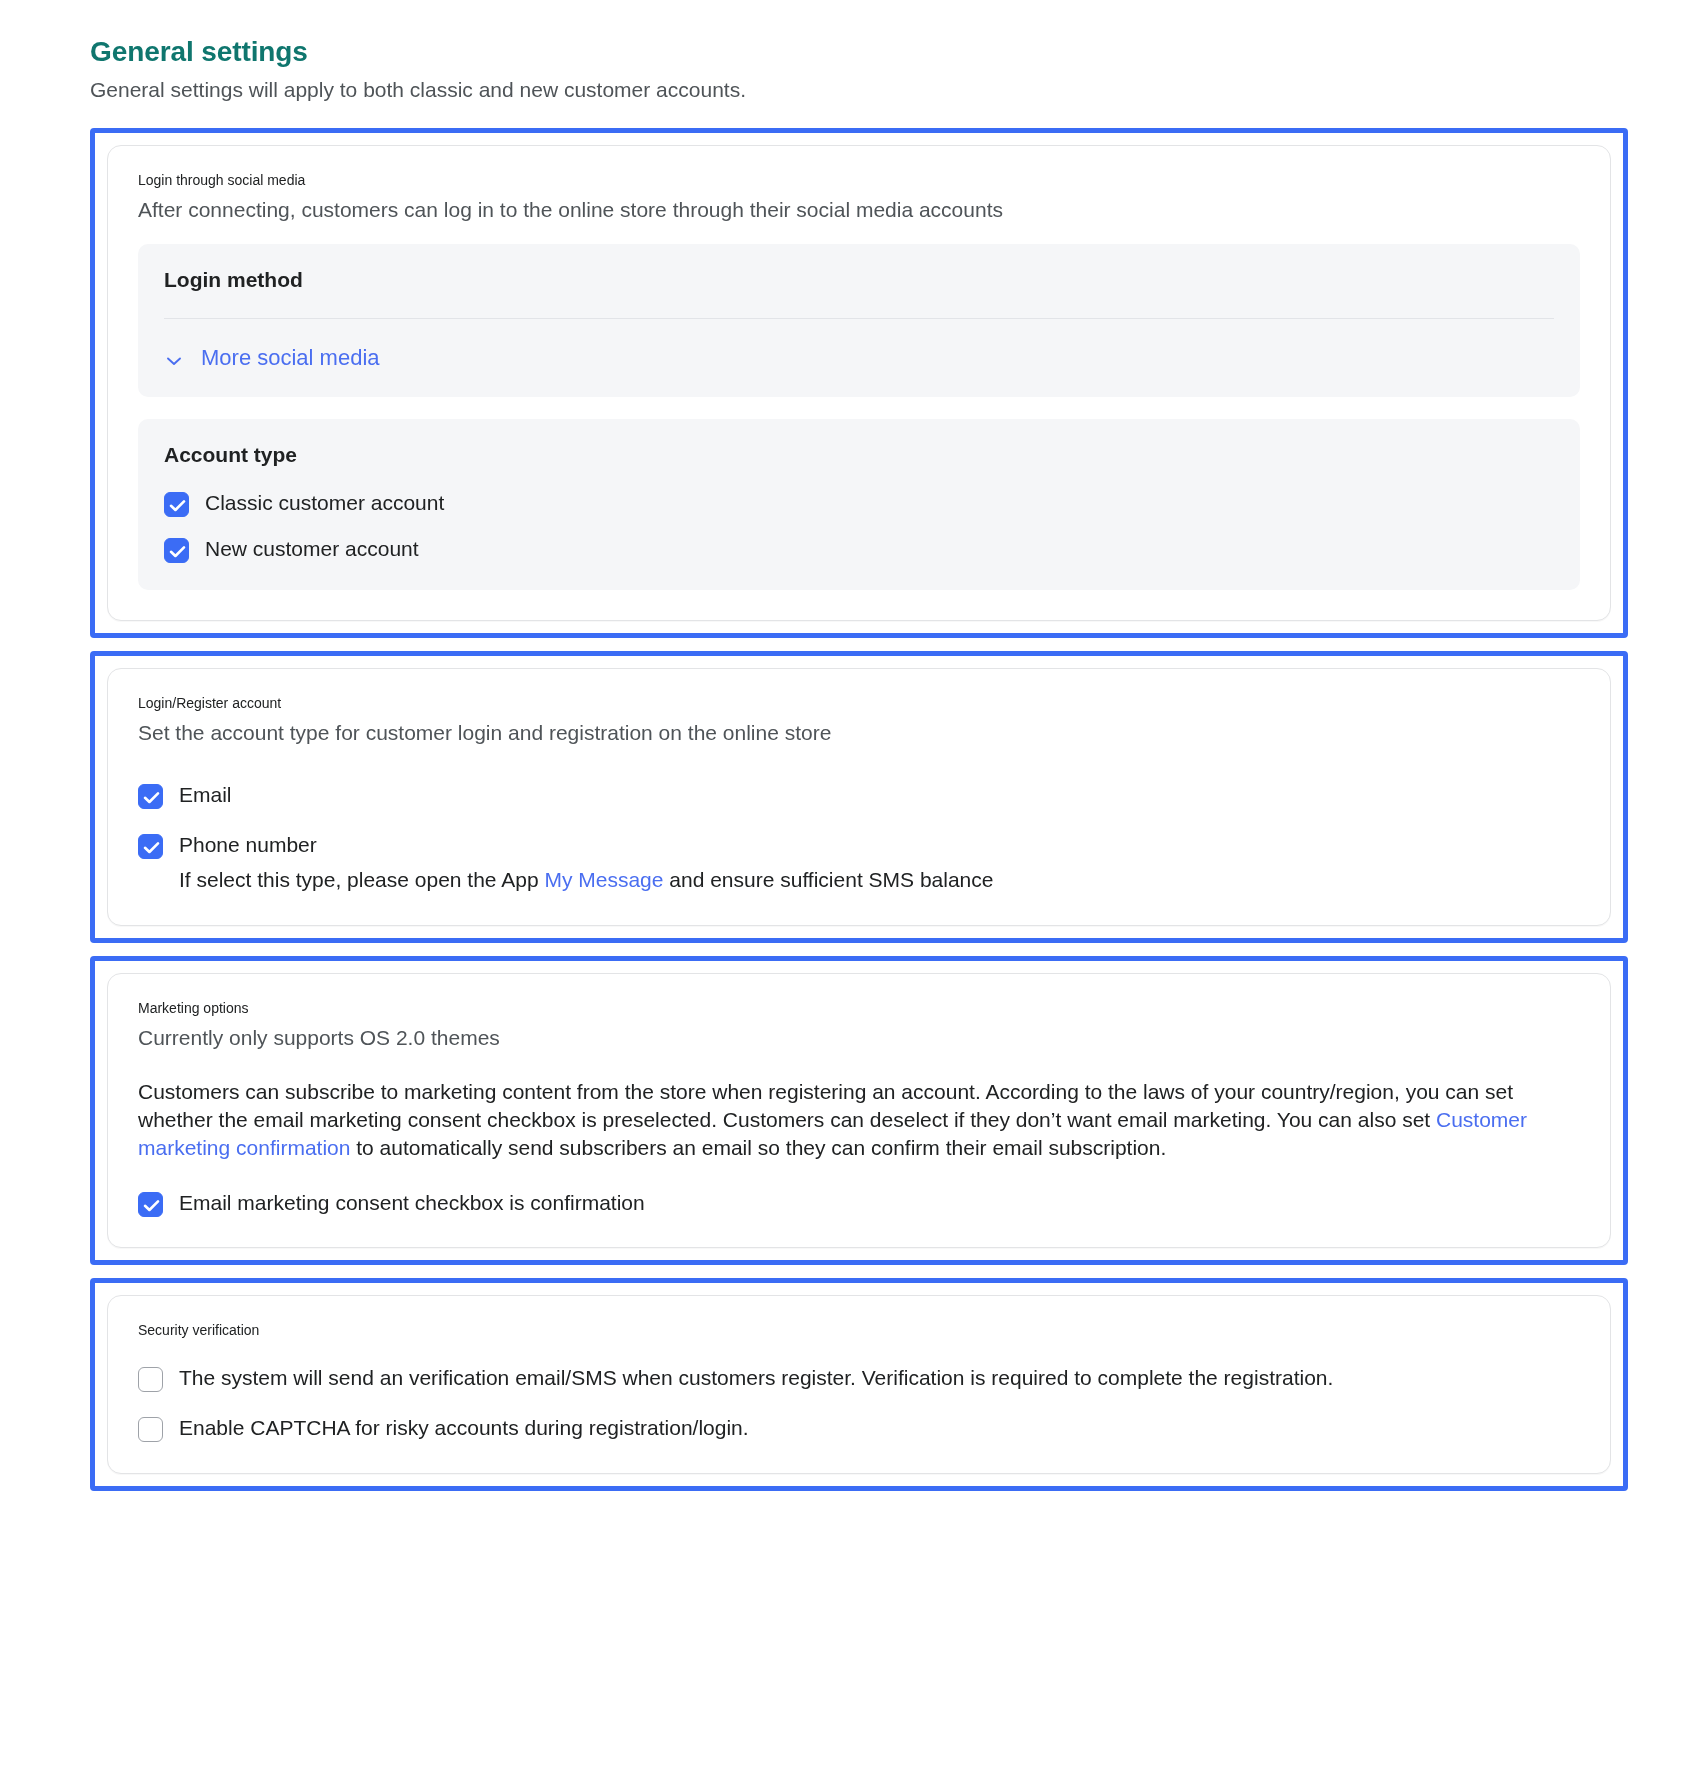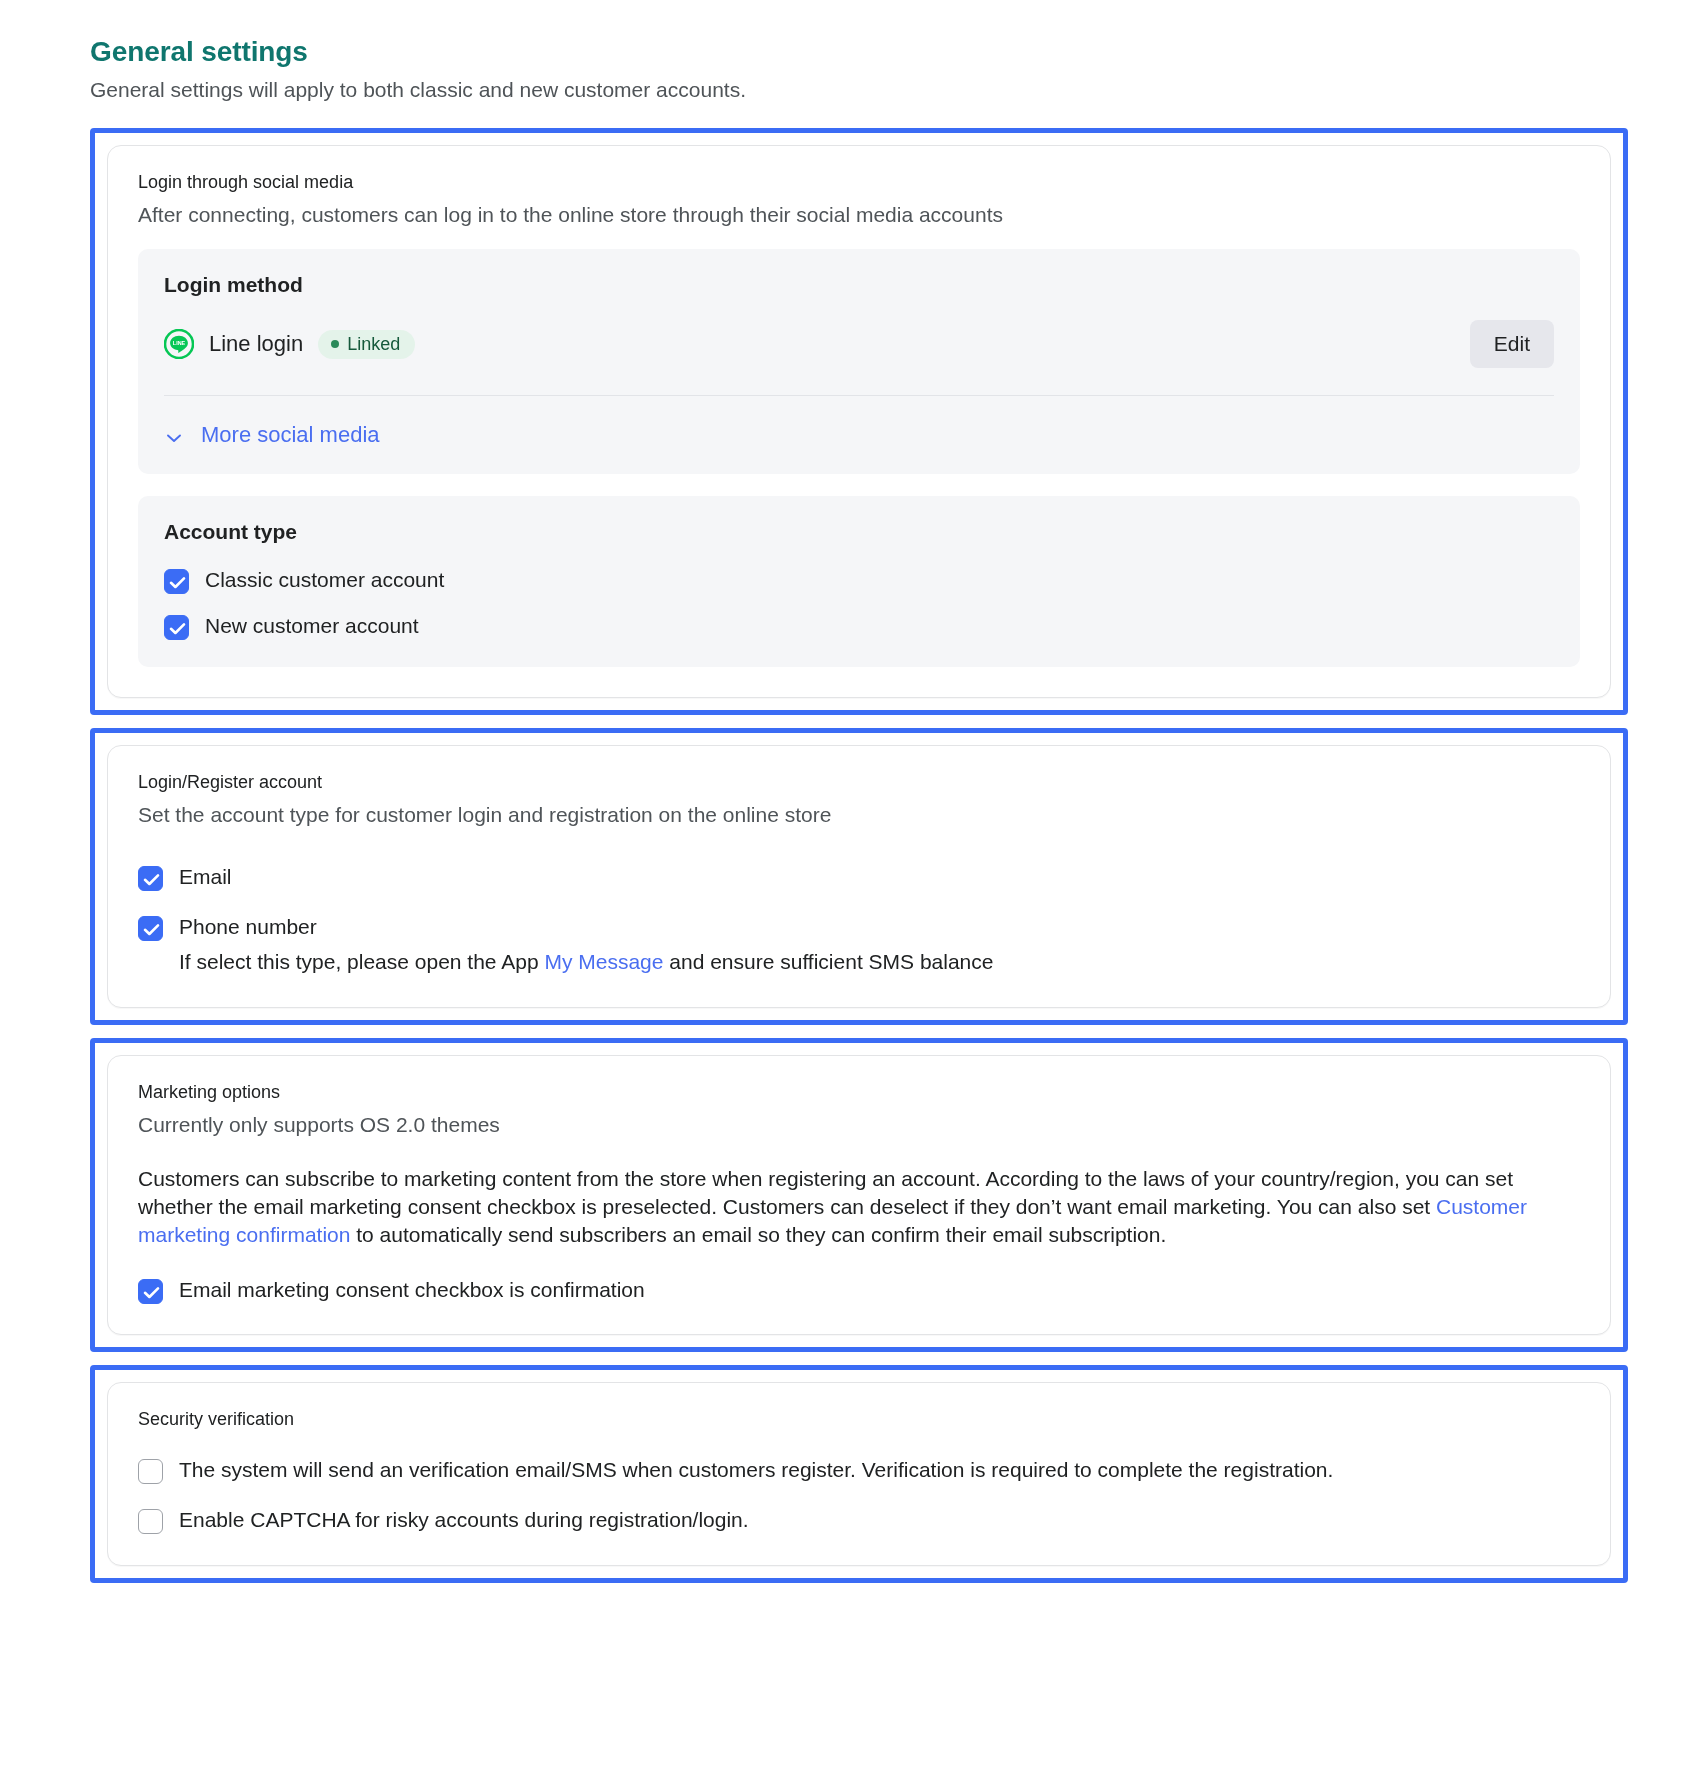--- a/index.html
+++ b/index.html
@@ -47,21 +47,21 @@
   .card {
     background: #ffffff;
     border: 1px solid #e3e4e6;
     border-radius: 14px;
     margin: 12px;
     padding: 26px 30px 30px 30px;
     box-shadow: 0 1px 0 rgba(22,29,37,0.03);
   }
 
   .card-title {
-    font-size: 18px;
+    font-size: 14px;
     font-weight: 400;
     color: #202223;
     margin: 0 0 10px 0;
   }
   .card-sub {
     font-size: 21px;
     font-weight: 400;
     color: #4f5458;
     margin: 0;
   }
@@ -212,37 +212,20 @@
 
   <div class="highlight">
     <div class="card">
 
       <div class="card-title">Login through social media</div>
       <div class="card-sub">After connecting, customers can log in to the online store through their social media accounts</div>
 
       <div class="panel">
         <div class="panel-title">Login method</div>
 
-        <div class="method-row">
-          <div class="method-left">
-            <span class="line-icon">
-              <svg viewBox="0 0 30 30" width="30" height="30" aria-hidden="true">
-                <circle cx="15" cy="15" r="14" fill="none" stroke="#06c755" stroke-width="2.6"></circle>
-                <path d="M15 6.8c-4.9 0-8.9 3.2-8.9 7.2 0 3.6 3.2 6.6 7.4 7.1.3.06.7.2.8.45.1.23.06.58.03.81l-.13.78c-.04.23-.18.9.79.49.97-.41 5.23-3.08 7.14-5.28 1.32-1.45 1.76-2.92 1.76-4.35 0-4-4-7.2-8.89-7.2z" fill="#06c755"></path>
-                <text x="15" y="15.9" font-family="Liberation Sans, sans-serif" font-size="5.4" font-weight="bold" fill="#ffffff" text-anchor="middle">LINE</text>
-              </svg>
-            </span>
-            <span class="method-name">Line login</span>
-            <span class="badge">
-              <i class="badge-dot"></i>
-              <span>Linked</span>
-            </span>
-          </div>
-          <button class="edit-btn">Edit</button>
-        </div>
 
         <div class="panel-divider"></div>
 
         <div class="more-link">
           <span class="chevron">
             <svg viewBox="0 0 20 20" width="20" height="20" aria-hidden="true">
               <path d="M4 7.5 L10 13 L16 7.5" fill="none" stroke="#4a6ef0" stroke-width="1.9" stroke-linecap="round" stroke-linejoin="round"></path>
             </svg>
           </span>
           <span>More social media</span>

